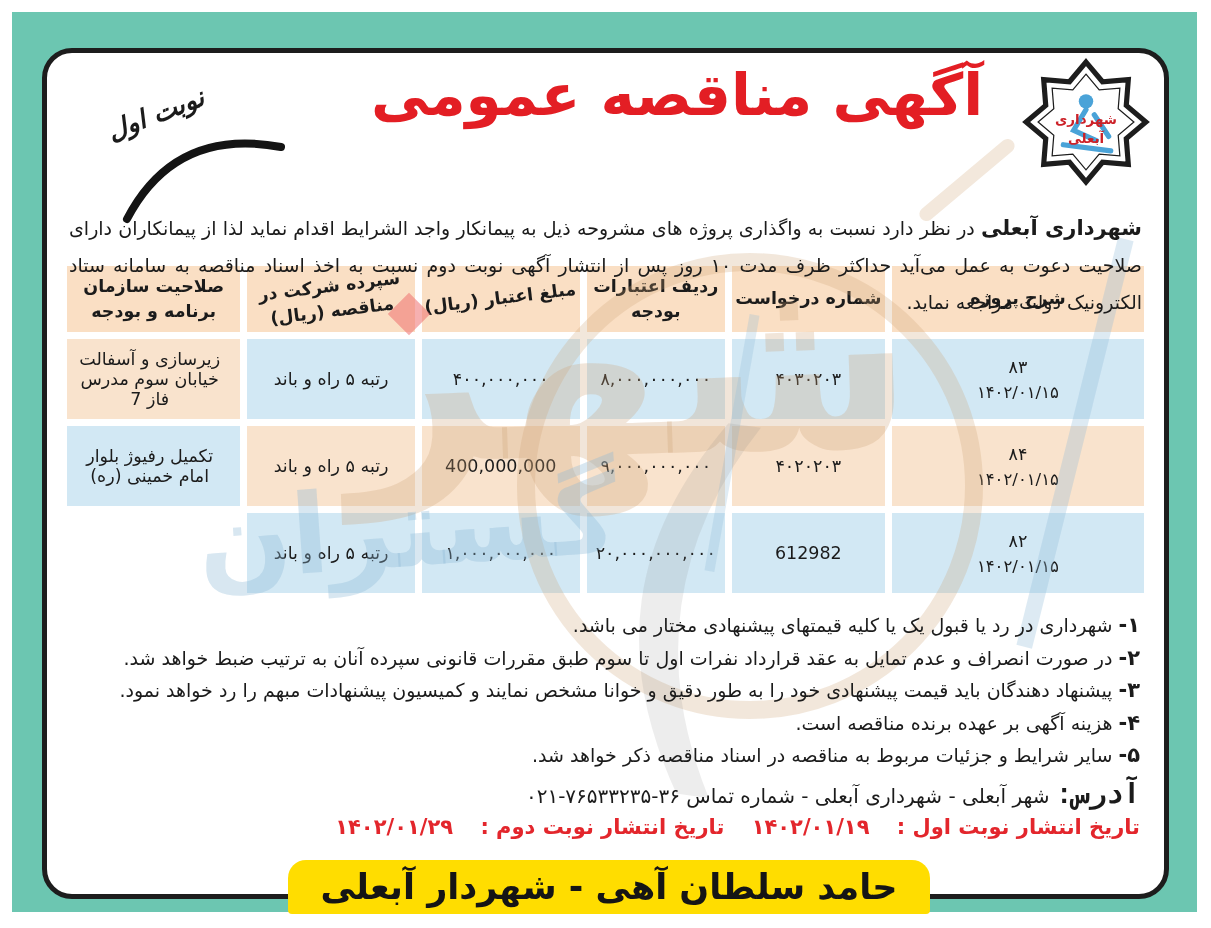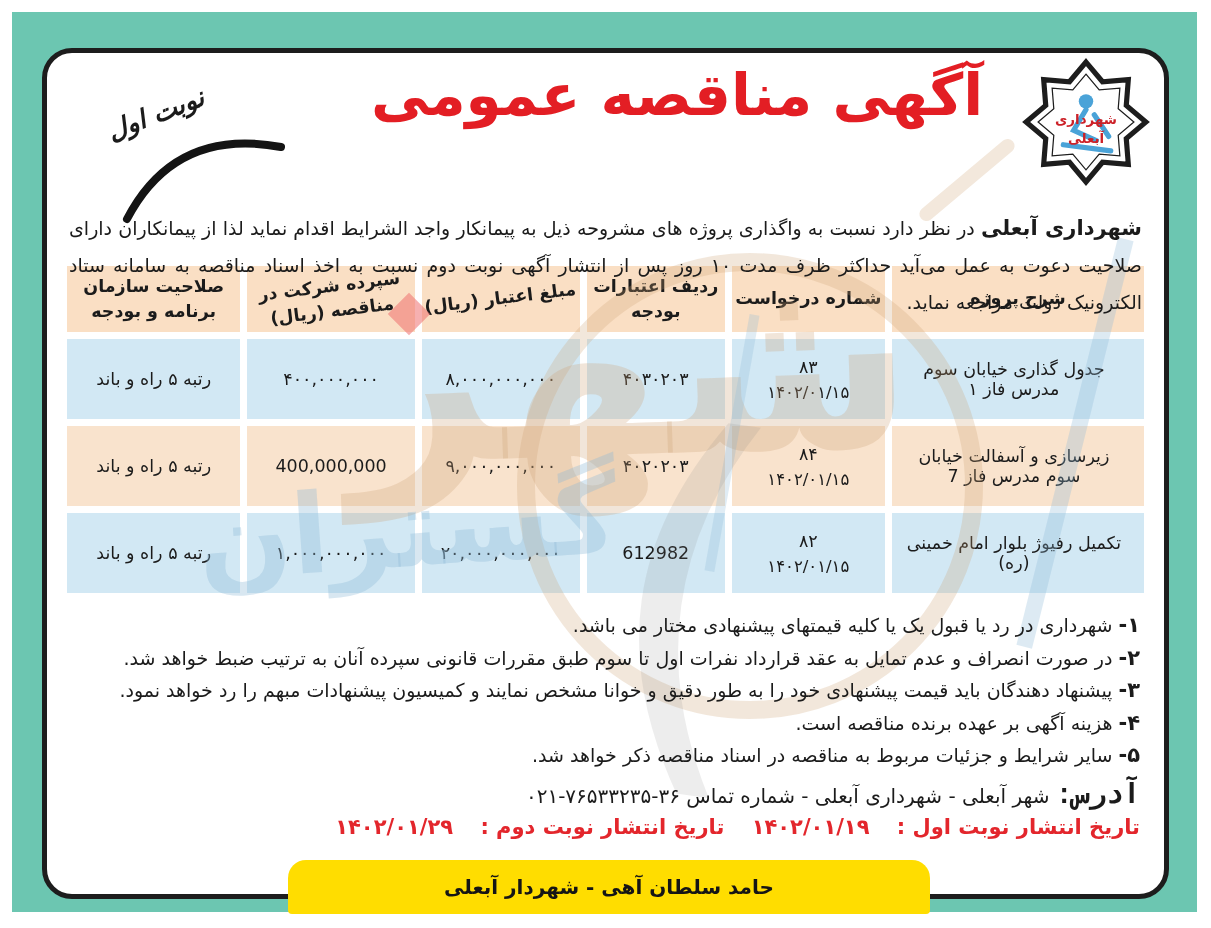--- a/index.html
+++ b/index.html
@@ -93,21 +93,21 @@
     position:absolute;top:762px;right:24px;left:24px;direction:rtl;
     text-align:right;font-size:21px;font-weight:bold;color:#e3262c;z-index:3;
   }
   .dates span{margin-left:20px;}
 
   
   .footer-bar{
     position:absolute;left:288px;top:860px;width:642px;height:54px;
     background:#ffdd00;border-radius:18px 18px 4px 4px;z-index:6;
     display:flex;align-items:center;justify-content:center;
-    font-size:20px;font-weight:bold;direction:rtl;color:#151515;
+    font-size:35px;font-weight:bold;direction:rtl;color:#151515;
   }
 </style>
 </head>
 <body>
 
 <div class="frame"></div>
 
 <div class="card">
   <div class="card-inner">
 
@@ -143,21 +143,20 @@
       <div class="cell th">شماره درخواست</div>
       <div class="cell th">ردیف اعتبارات بودجه</div>
       <div class="cell th">
           <span class="tilt">مبلغ اعتبار (ریال)</span>
         </div>
       <div class="cell th">
           <span class="tilt">سپرده شرکت در مناقصه (ریال)</span>
         </div>
       <div class="cell th">صلاحیت سازمان برنامه و بودجه</div>
 
-      <div class="cell rowA project">جدول گذاری خیابان سوم مدرس فاز ۱</div>
       <div class="cell rowA req">
         <span>۸۳</span>
         <small>۱۴۰۲/۰۱/۱۵</small>
       </div>
       <div class="cell rowA">۴۰۳۰۲۰۳</div>
       <div class="cell rowA">۸,۰۰۰,۰۰۰,۰۰۰</div>
       <div class="cell rowA">۴۰۰,۰۰۰,۰۰۰</div>
       <div class="cell rowA">رتبه ۵ راه و باند</div>
 
       <div class="cell rowB project">زیرسازی و آسفالت خیابان سوم مدرس فاز 7</div>

